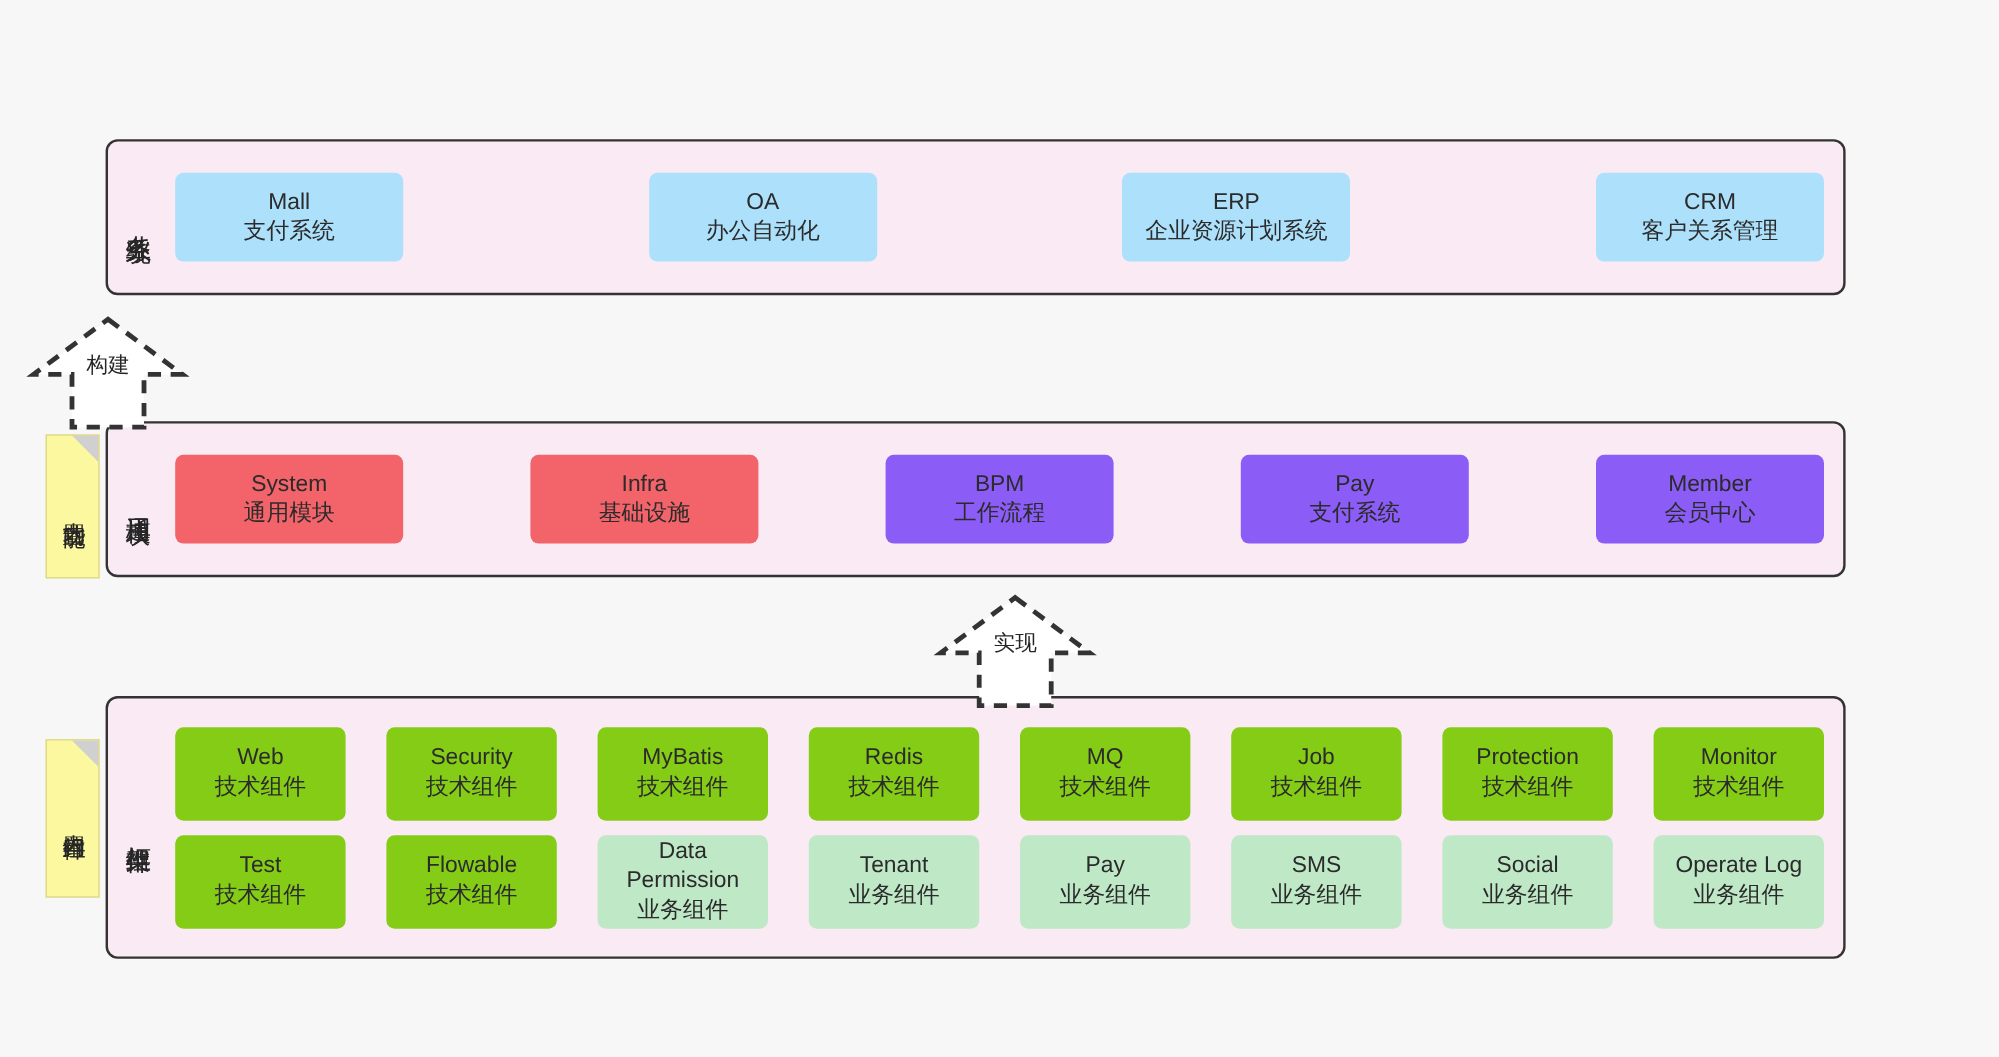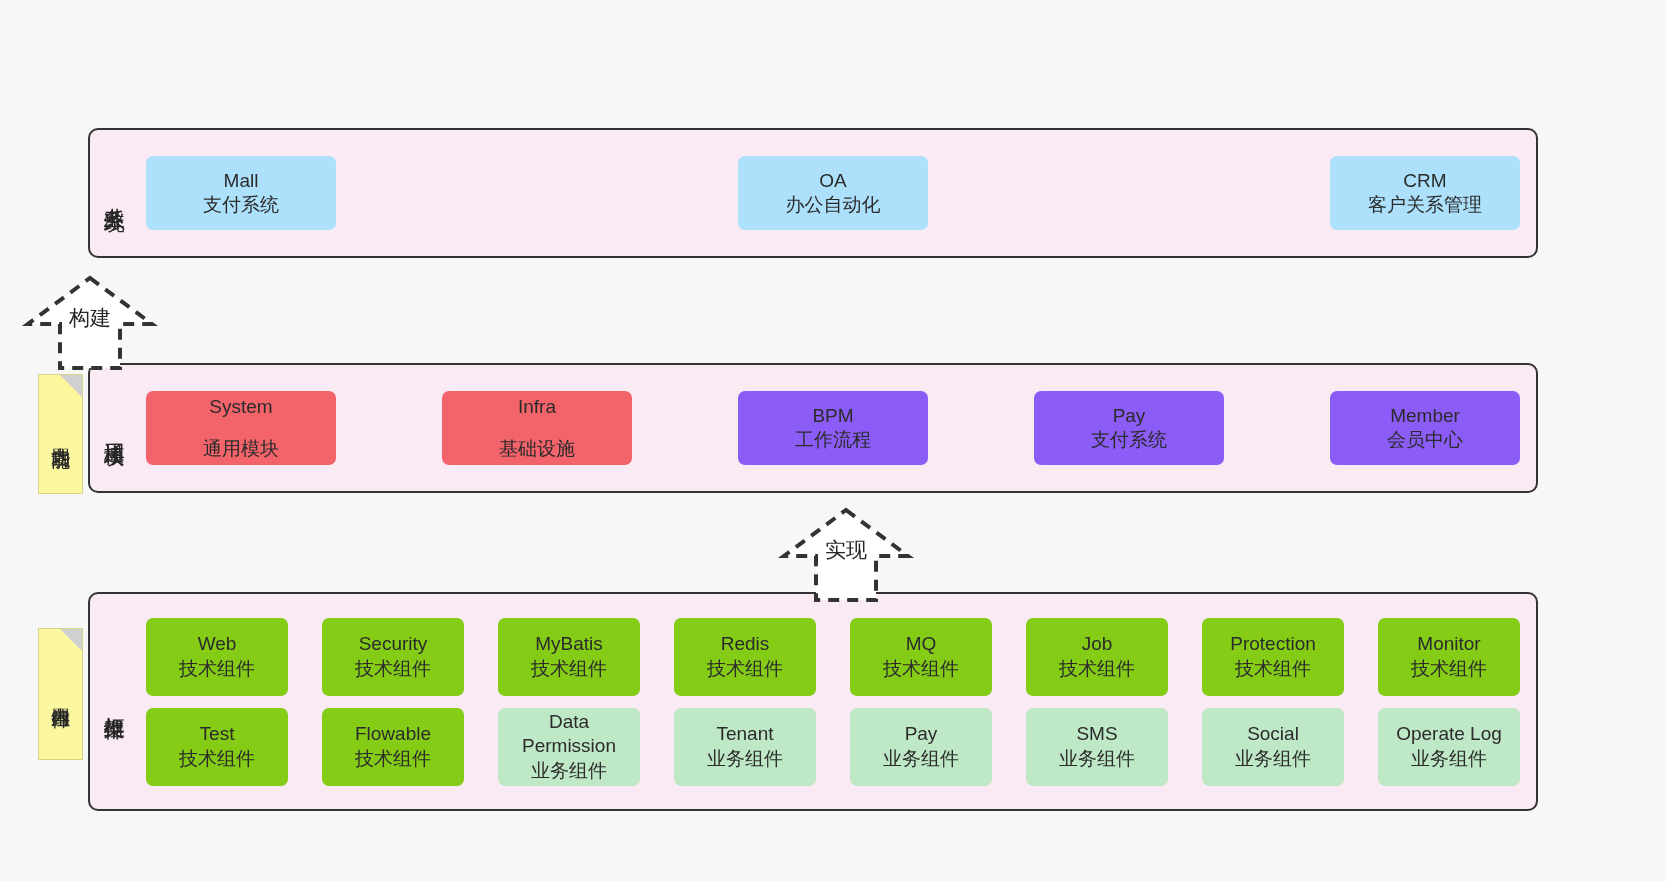--- a/index.html
+++ b/index.html
@@ -11,21 +11,21 @@
     width: 1666px;
     height: 881px;
     font-family: "Liberation Sans", "DejaVu Sans", sans-serif;
     color: #262626;
     overflow: hidden;
     position: relative;
   }
 
   .canvas {
     position: absolute;
-    left: 0; top: 16px;
+    left: 0; top: 4px;
     width: 1666px;
     height: 634px;
   }
 
   
   .layer {
     position: absolute;
     box-sizing: border-box;
     background: #faeaf4;
     border: 2px solid #333333;
@@ -79,21 +79,21 @@
     color: #2b2b2b;
     font-size: 19px;
     line-height: 1.28;
     padding: 4px 6px;
   }
   .card .t-en { white-space: nowrap; }
   .card .t-cn { white-space: nowrap; }
   .card.wrap .t-en { white-space: normal; }
 
   .c-blue        { background: #ace0fb; }
-  .c-red         { background: #f2636a; justify-content: space-between; }
+  .c-red         { background: #f2636a; }
   .c-pink        { background: #8b5cf6; }
   .c-green       { background: #84cc16; }
   .c-lightgreen  { background: #bfe8c7; }
 
   
   #layer-business {
     left: 88px;
     top: 112px;
     width: 1450px;
     height: 130px;
@@ -171,21 +171,21 @@
   
   .uml-arrow {
     position: absolute;
     z-index: 4;
   }
   .uml-arrow .arrow-label {
     position: absolute;
     left: 0;
     width: 100%;
     text-align: center;
-    font-size: 21px;
+    font-size: 18px;
     color: #262626;
     white-space: nowrap;
   }
   #arrow-build   { left: 744; top: 256px; }
   #arrow-realize { left: 756px; top: 488px; }
 </style>
 </head>
 <body>
 
 <div class="canvas">
@@ -196,20 +196,24 @@
       <div class="row">
         <div class="card c-blue">
           <span class="t-en">Mall</span>
           <span class="t-cn">支付系统</span>
         </div>
         <div class="card c-blue">
           <span class="t-en">OA</span>
           <span class="t-cn">办公自动化</span>
         </div>
         <div class="card c-blue">
+          <span class="t-en">ERP</span>
+          <span class="t-cn">企业资源计划系统</span>
+        </div>
+        <div class="card c-blue">
           <span class="t-en">CRM</span>
           <span class="t-cn">客户关系管理</span>
         </div>
       </div>
     </div>
   </div>
 
   <div class="uml-arrow" id="arrow-build">
     <svg width="180" height="100" viewBox="0 0 180 100">
       <path d="M 90 6 L 152 52 L 120 52 L 120 96 L 60 96 L 60 52 L 28 52 Z" fill="#ffffff" stroke="#333333" stroke-width="4" stroke-dasharray="11 8" stroke-linejoin="miter"></path>

